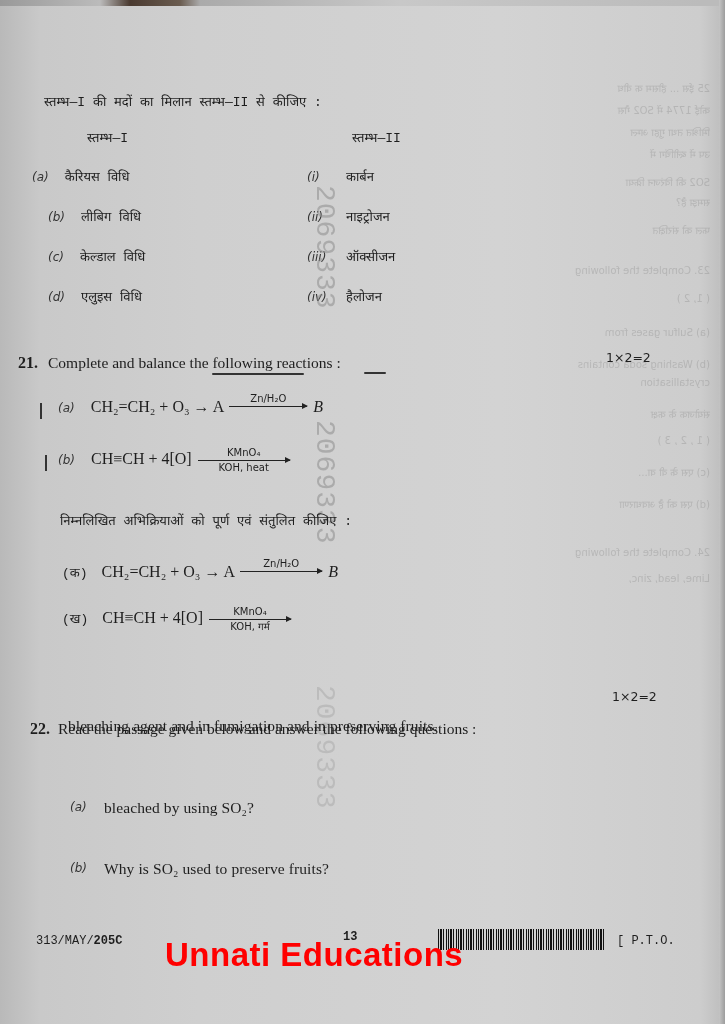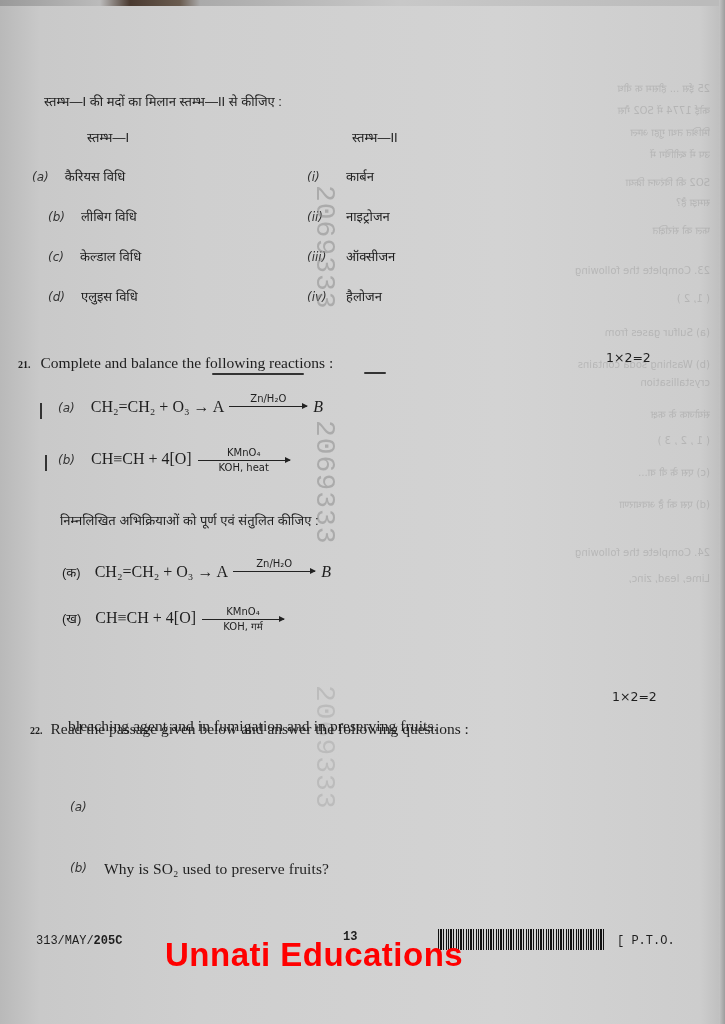--- a/index.html
+++ b/index.html
@@ -13,24 +13,24 @@
     position: absolute; left: 0; top: 0; width: 725px; height: 6px;
     background: linear-gradient(90deg, #999 0, #bbb 100px, #4a3a30 130px, #6a5c50 180px, #aaa 200px, #c8c8c8 400px, #bbb 700px);
   }
   .rightedge { position:absolute; right:0; top:0; width:6px; height:1024px; background:linear-gradient(90deg,#c5c5c5,#9d9d9d); }
   .bleed {
     position: absolute; left: 520px; width: 190px; color: rgba(120,120,120,0.28);
     font-family: "DejaVu Sans", sans-serif; font-size: 10px; line-height: 14px;
     transform: scaleX(-1); filter: blur(0.6px); white-space: nowrap; overflow: hidden;
   }
   .abs { position: absolute; }
-  .hi { font-family: Liberation Sans, sans-serif; font-size: 13px; }
+  .hi { font-family: Liberation Mono, monospace; font-size: 13px; }
   .it { font-style: italic; font-family: "DejaVu Sans", sans-serif; font-size: 12px; color:#333; }
   .txt { font-size: 15.5px; }
-  .qnum { font-weight: bold; font-size: 10px; }
+  .qnum { font-weight: bold; font-size: 16px; }
   .marks { font-family: "DejaVu Sans", sans-serif; font-size: 12.5px; }
   .eq { font-family: "Liberation Serif", serif; font-size: 16px; white-space: nowrap; }
   .arrowbox { display: inline-block; position: relative; vertical-align: middle; text-align: center; margin: 0 2px; }
   .arrowbox .top, .arrowbox .bot { font-family: "DejaVu Sans", sans-serif; font-size: 10px; display: block; line-height: 12px; }
   .arrowbox .line { display:block; height:1px; background:#222; position:relative; margin:1px 0; }
   .arrowbox .line::after { content:""; position:absolute; right:-1px; top:-3px; border-left:6px solid #222; border-top:3.5px solid transparent; border-bottom:3.5px solid transparent; }
   .passage { font-size: 15.5px; line-height: 20px; letter-spacing: 0.1px; }
   .watermark {
     position: absolute; left: 313px; font-family: "Liberation Mono", monospace; font-size: 28px;
     color: rgba(140,140,140,0.55); transform: rotate(90deg); transform-origin: left top;
@@ -175,20 +175,21 @@
 </div>
 <div class="abs marks" style="left:612px; top:689px;">1×2=2</div>
 
 <div class="abs passage" style="left:68px; top:716px; width:560px;">
   <div>bleaching agent and in fumigation and in preserving fruits.</div>
 </div>
 
 <div class="abs" style="left:70px; top:798px; width:560px;">
   <span class="it" style="position:absolute; left:0; top:2px;">(a)</span>
   <div class="passage" style="margin-left:34px;">
+    <div>bleached by using SO₂?</div>
   </div>
 </div>
 
 <div class="abs" style="left:70px; top:859px; width:560px;">
   <span class="it" style="position:absolute; left:0; top:2px;">(b)</span>
   <div class="passage" style="margin-left:34px;">
     <div>Why is SO₂ used to preserve fruits?</div>
   </div>
 </div>
 

